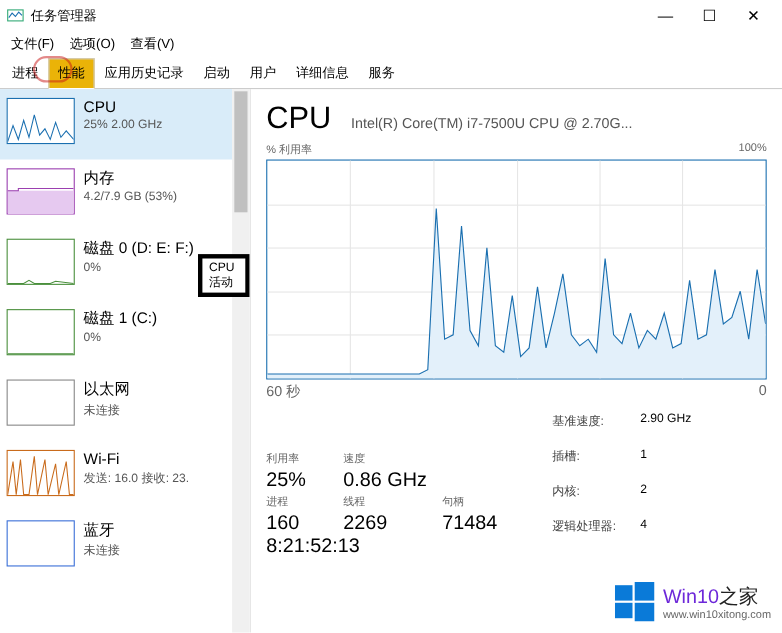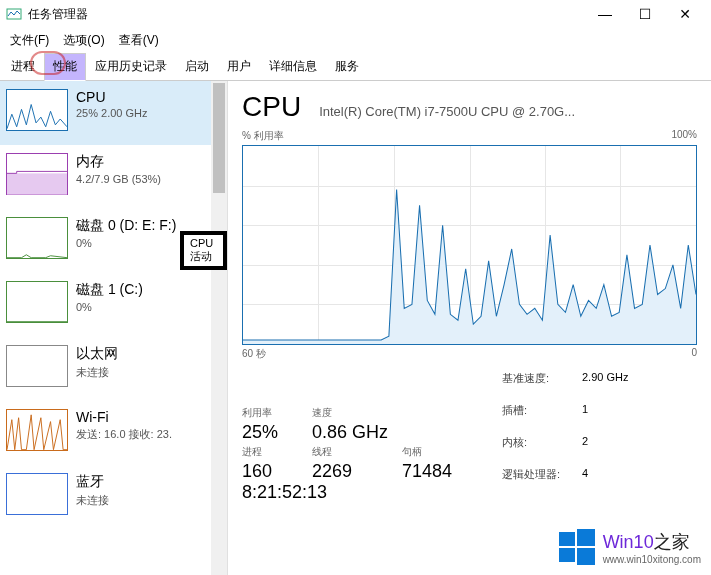--- a/index.html
+++ b/index.html
@@ -9,21 +9,21 @@
     .titlebar-icon { width: 16px; height: 16px; margin-right: 6px; display: inline-flex; }
     .titlebar-title { flex: 1; font-size: 12px; }
     .win-controls { display: flex; gap: 0; }
     .win-btn { width: 40px; height: 24px; display: flex; align-items: center; justify-content: center; font-size: 14px; }
     
     .menubar { display: flex; padding: 2px 4px; gap: 2px; }
     .menu-item { padding: 2px 6px; font-size: 12px; }
     
     .tabbar { display: flex; border-bottom: 1px solid #ccc; padding-left: 2px; position: relative; }
     .tab { padding: 4px 8px; font-size: 12px; border: 1px solid transparent; }
-    .tab.active { border: 1px solid #ccc; border-bottom: 1px solid #fff; margin-bottom: -1px; background: #c4b5fd; }
+    .tab.active { border: 1px solid #ccc; border-bottom: 1px solid #fff; margin-bottom: -1px; background: #eab308; }
     .tab-highlight { position: absolute; border: 2px solid rgba(200,20,20,0.5); border-radius: 14px; left: 30px; top: -2px; width: 36px; height: 24px; pointer-events: none; }
     
     .content { display: flex; height: calc(100% - 80px); }
     
     .sidebar { width: 228px; border-right: 1px solid #e0e0e0; overflow-y: auto; position: relative; }
     .sidebar-scroll { position: absolute; right: 0; top: 0; width: 16px; height: 100%; background: #f0f0f0; }
     .sidebar-thumb { position: absolute; right: 2px; top: 2px; width: 12px; height: 110px; background: #c0c0c0; }
     .sidebar-list { margin-right: 16px; }
     .side-item { display: flex; padding: 8px 6px; gap: 8px; align-items: flex-start; border-bottom: 0; min-height: 64px; }
     .side-item.selected { background: #d9ecf9; }
@@ -42,21 +42,21 @@
     .main { flex: 1; padding: 10px 14px; overflow: hidden; }
     .main-header { display: flex; align-items: baseline; gap: 18px; margin-bottom: 6px; }
     .main-title { font-size: 28px; font-weight: 300; }
     .main-subtitle { font-size: 13px; color: #555; white-space: nowrap; overflow: hidden; text-overflow: ellipsis; flex: 1; }
     
     .chart-labels { display: flex; justify-content: space-between; font-size: 10px; color: #666; margin-bottom: 2px; }
     .chart { border: 1px solid #1a6fb0; height: 200px; position: relative; background: #fff; }
     .chart-grid { position: absolute; inset: 0; }
     .chart-grid-line { position: absolute; background: #e6e6e6; }
     .chart svg { position: absolute; inset: 0; width: 100%; height: 100%; }
-    .chart-footer { display: flex; justify-content: space-between; font-size: 10px; color: #666; margin-top: 2px; margin-bottom: 10px; text-align: center; }
+    .chart-footer { display: flex; justify-content: space-between; font-size: 13px; color: #666; margin-top: 2px; margin-bottom: 10px; text-align: center; }
     
     .stats { display: flex; gap: 0; align-items: flex-end; }
     .stats-left { display: grid; grid-template-columns: 70px 90px 80px; row-gap: 2px; }
     .stats-right { display: grid; grid-template-columns: 80px 80px; row-gap: 17px; margin-left: 20px; font-size: 11px; }
     .stat-label { font-size: 10px; color: #666; }
     .stat-value { font-size: 18px; }
     .stat-row-l { font-size: 11px; color: #444; }
     .stat-row-v { font-size: 11px; }
     
     .uptime-label { font-size: 10px; color: #666; margin-top: 8px; }

